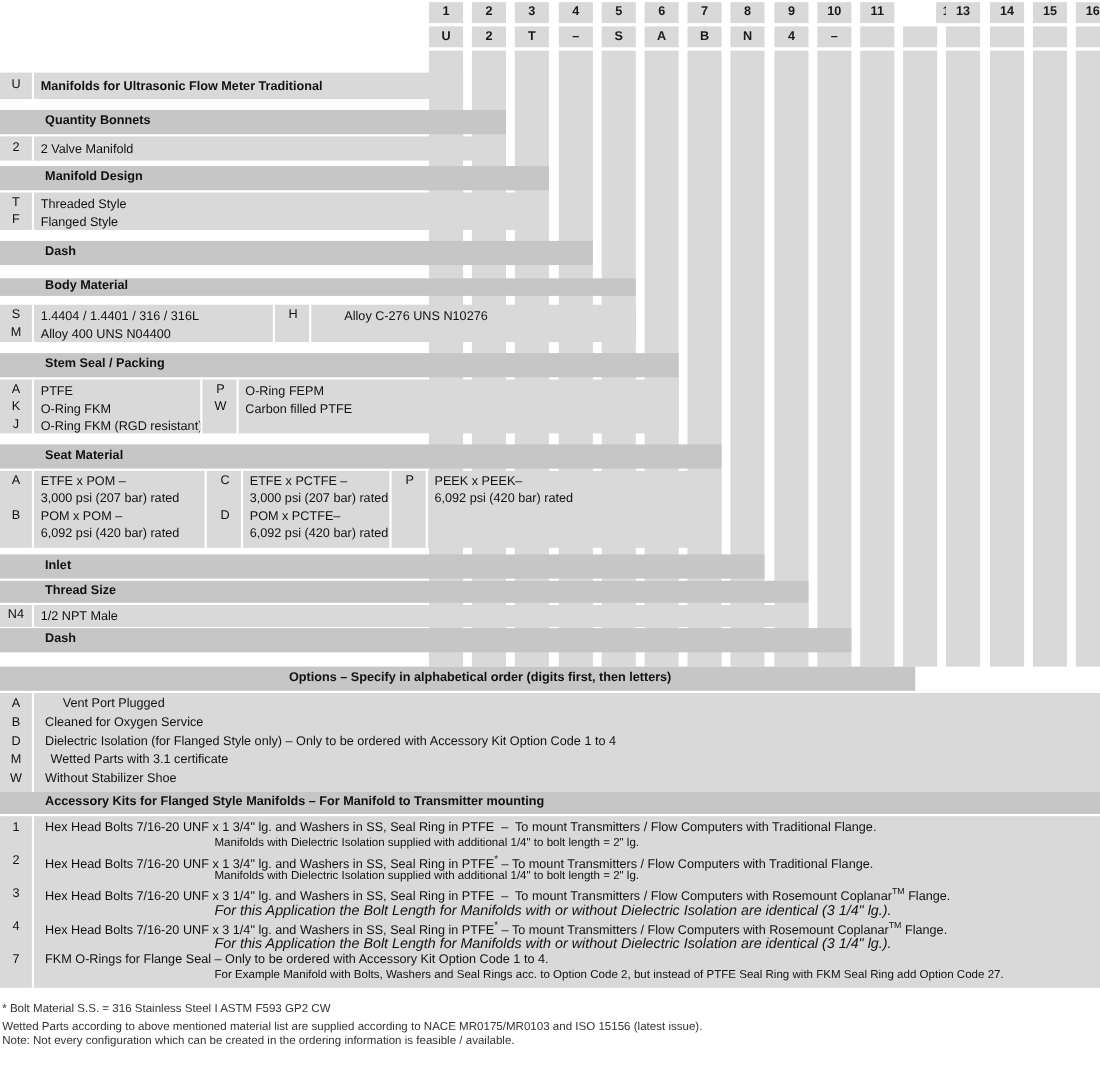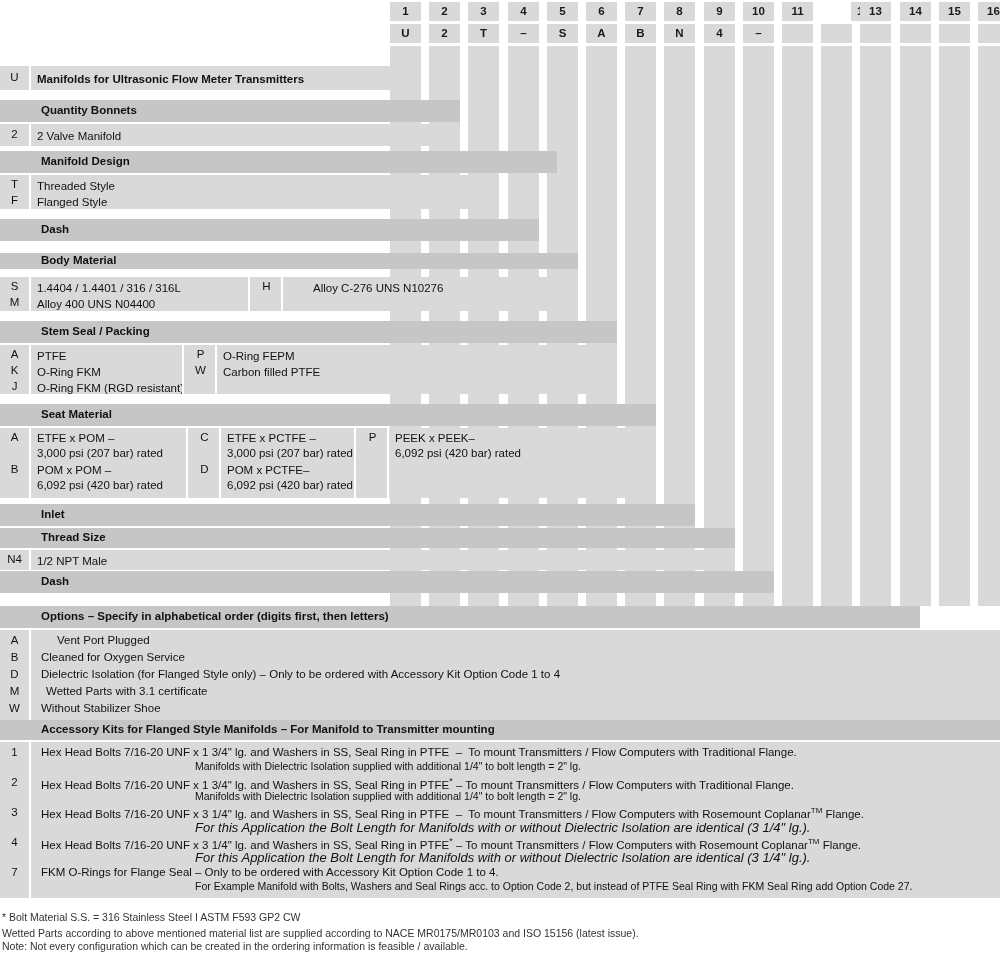--- a/index.html
+++ b/index.html
@@ -139,29 +139,29 @@
     <div class="colstrip" style="left: 860px; top: 46px; width: 31px; height: 560px;"></div>
     <div class="colstrip" style="left: 900px; top: 46px; width: 31px; height: 560px;"></div>
     <div class="colstrip" style="left: 939px; top: 46px; width: 31px; height: 560px;"></div>
     <div class="colstrip" style="left: 978px; top: 46px; width: 31px; height: 560px;"></div>
   </div>
 
 <div id="stair">
     <div class="sect-body" style="left: 0px; top: 66px; width: 421px; height: 24px;"></div>
     <div class="vrule" style="left: 29px; top: 66px; height: 24px;"></div>
     <div class="code" style="left: 0px; top: 71px;">U</div>
-    <div class="desc" style="left: 37px; top: 71px; line-height: 16px; font-weight: bold;">Manifolds for Ultrasonic Flow Meter Transmitters</div>
+    <div class="desc" style="left: 37px; top: 71px; line-height: 16px; font-weight: bold;">Manifolds for Ultrasonic Flow Meter Traditional</div>
     <div class="sect-title" style="left: 0px; top: 100px; width: 460px; height: 22px;">
       <span>Quantity Bonnets</span>
     </div>
     <div class="sect-body" style="left: 0px; top: 124px; width: 460px; height: 22px;"></div>
     <div class="vrule" style="left: 29px; top: 124px; height: 22px;"></div>
     <div class="code" style="left: 0px; top: 128px;">2</div>
     <div class="desc" style="left: 37px; top: 128px; line-height: 16px;">2 Valve Manifold</div>
-    <div class="sect-title" style="left: 0px; top: 151px; width: 557px; height: 22px;">
+    <div class="sect-title" style="left: 0px; top: 151px; width: 499px; height: 22px;">
       <span>Manifold Design</span>
     </div>
     <div class="sect-body" style="left: 0px; top: 175px; width: 499px; height: 34px;"></div>
     <div class="vrule" style="left: 29px; top: 175px; height: 34px;"></div>
     <div class="code" style="left: 0px; top: 178px;">T</div>
     <div class="desc" style="left: 37px; top: 178px; line-height: 16px;">Threaded Style</div>
     <div class="code" style="left: 0px; top: 194px;">F</div>
     <div class="desc" style="left: 37px; top: 194px; line-height: 16px;">Flanged Style</div>
     <div class="sect-title" style="left: 0px; top: 219px; width: 539px; height: 22px;">
       <span>Dash</span>
@@ -229,21 +229,21 @@
     <div class="sect-body" style="left: 0px; top: 550px; width: 735px; height: 20px;"></div>
     <div class="vrule" style="left: 29px; top: 550px; height: 20px;"></div>
     <div class="code" style="left: 0px; top: 553px;">N4</div>
     <div class="desc" style="left: 37px; top: 553px; line-height: 16px;">1/2 NPT Male</div>
     <div class="sect-title" style="left: 0px; top: 571px; width: 774px; height: 22px;">
       <span>Dash</span>
     </div>
   </div>
 
 <div id="options-block">
-    <div class="sect-title" style="left: 0px; top: 606px; width: 920px; height: 22px;">
+    <div class="sect-title" style="left: 0px; top: 606px; width: 832px; height: 22px; justify-content: center;">
       <span>Options – Specify in alphabetical order (digits first, then letters)</span>
     </div>
     <div class="sect-body" style="left: 0px; top: 630px; width: 1000px; height: 91px;"></div>
     <div class="vrule" style="left: 29px; top: 630px; height: 91px;"></div>
     <div class="code" style="left: 0px; top: 634px;">A</div>
     <div class="desc" style="left: 57px; top: 634px;">Vent Port Plugged</div>
     <div class="code" style="left: 0px; top: 651px;">B</div>
     <div class="desc" style="left: 41px; top: 651px;">Cleaned for Oxygen Service</div>
     <div class="code" style="left: 0px; top: 668px;">D</div>
     <div class="desc" style="left: 41px; top: 668px;">Dielectric Isolation (for Flanged Style only) – Only to be ordered with Accessory Kit Option Code 1 to 4</div>

